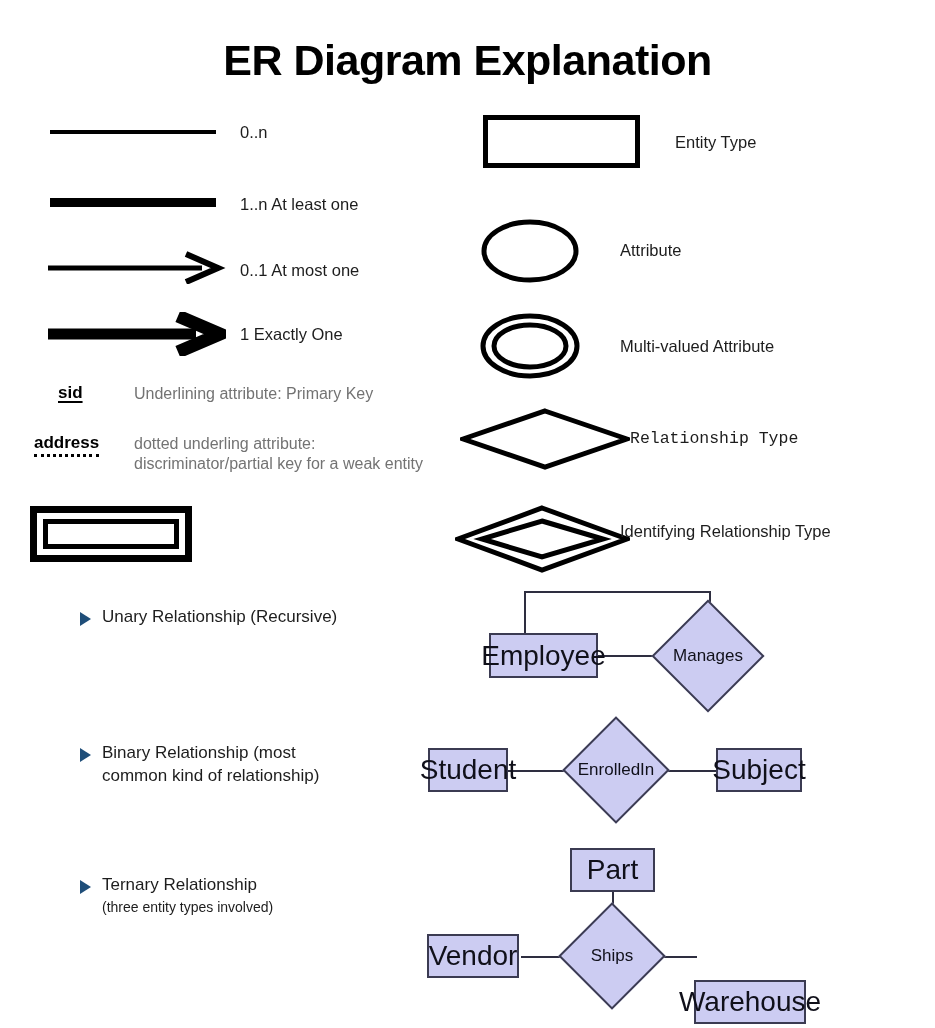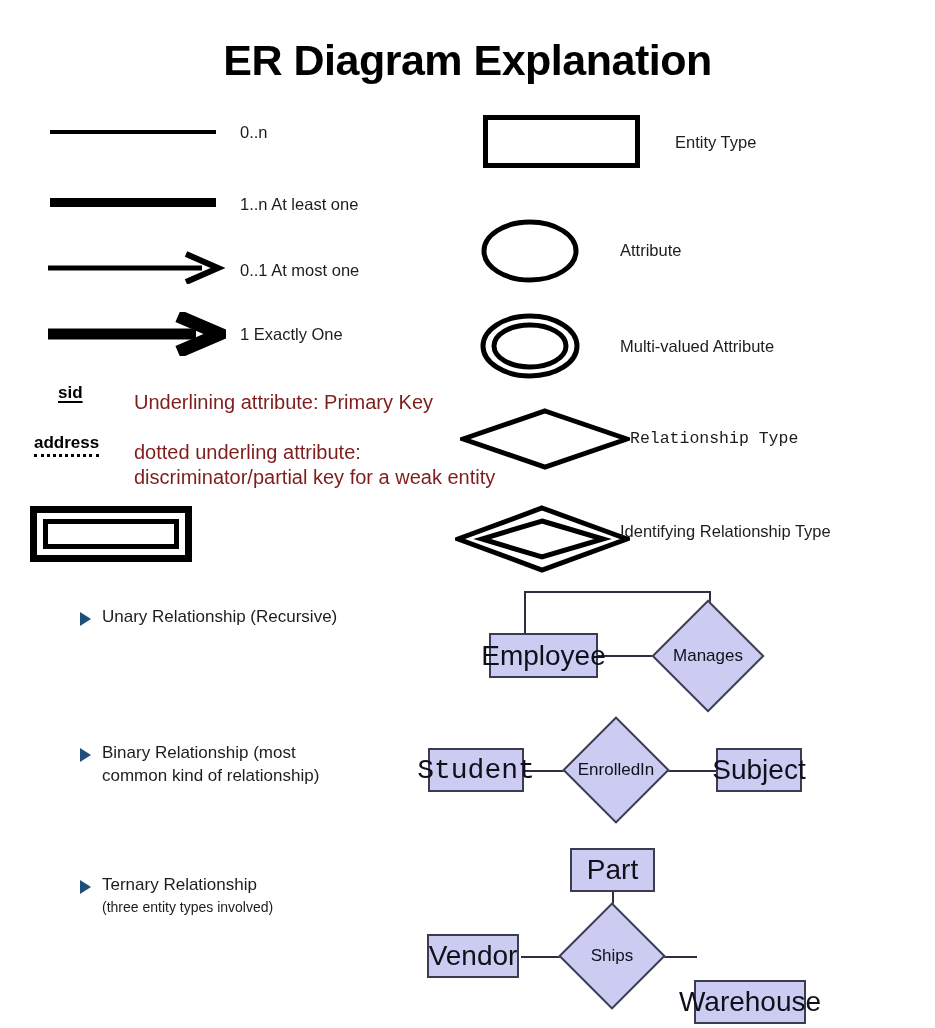--- a/index.html
+++ b/index.html
@@ -69,25 +69,24 @@
     text-underline-offset: 3px;
     text-decoration-thickness: 2px;
     text-align: right;
   }
   .key-word.dotted {
     border-bottom: 3px dotted #000000;
     padding-bottom: 1px;
   }
   .key-desc {
     position: absolute;
-    font-size: 20px;
-    color: #7f1d1d;
+    font-size: 16px;
+    color: #737373;
     line-height: 1.25;
     white-space: pre-line;
-    margin-top: 6px;
   }
 
   
   .rect-entity {
     position: absolute;
     border: 5px solid #000000;
     background: #ffffff;
     box-sizing: border-box;
   }
   .rect-weak-outer {
@@ -258,21 +257,21 @@
 
   <div class="bullet-row" style="left:80px; top:742px; width:330px;">
     <span class="bullet-tri"></span>
     <span class="bullet-text">Binary Relationship (most
 common kind of relationship)</span>
   </div>
 
   <div class="er-link h" style="left:506px; top:770px; width:80px;"></div>
   <div class="er-link h" style="left:650px; top:770px; width:68px;"></div>
 
-  <div class="er-box" style="left:428px; top:748px; width:96px; height:44px;font-family:Liberation Mono, monospace;">Student</div>
+  <div class="er-box" style="left:428px; top:748px; width:80px; height:44px;">Student</div>
 
   <div class="er-diamond-wrap" style="left:578px; top:732px; width:76px; height:76px;">
     <span class="er-diamond-shape"></span>
     <span class="er-diamond-label">EnrolledIn</span>
   </div>
 
   <div class="er-box" style="left:716px; top:748px; width:86px; height:44px;">Subject</div>
 
   <div class="bullet-row" style="left:80px; top:874px; width:330px;">
     <span class="bullet-tri"></span>

